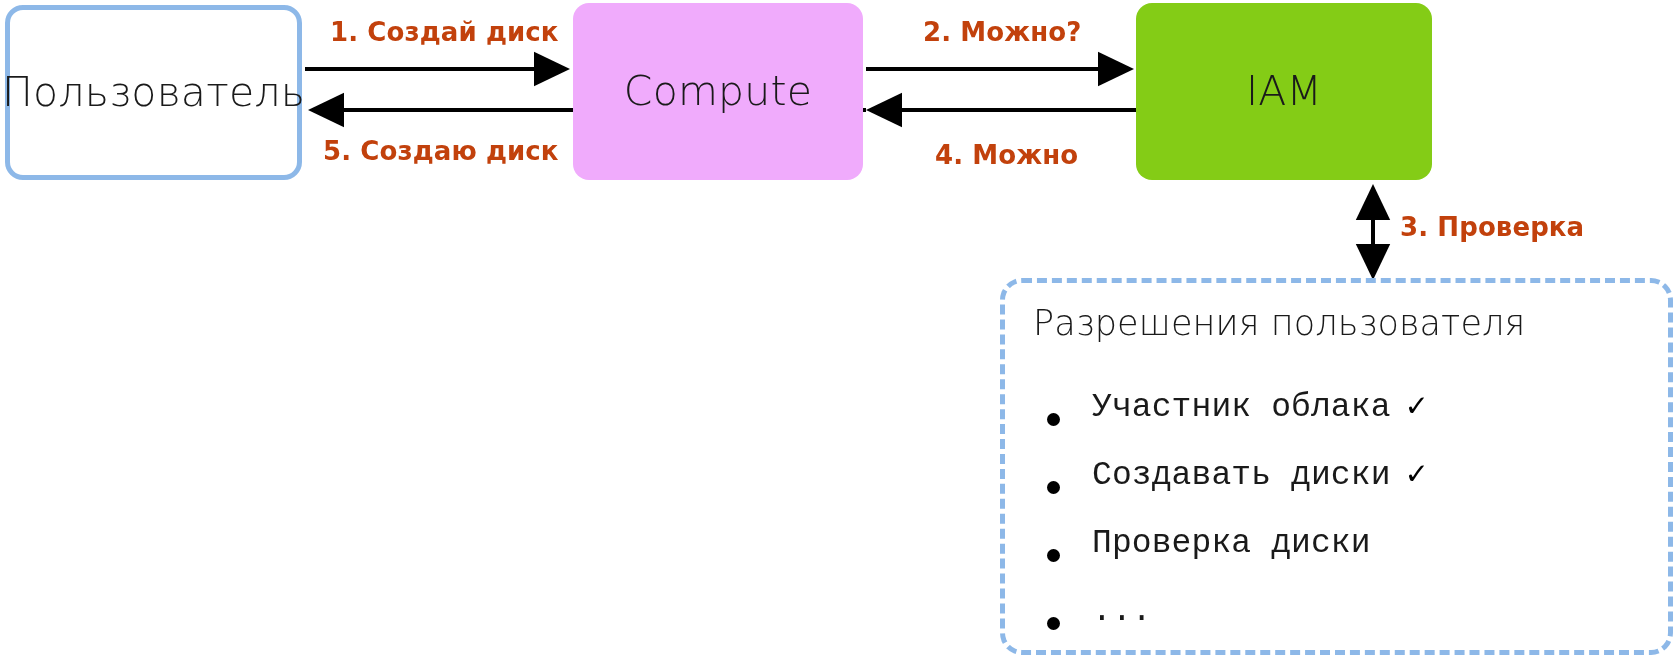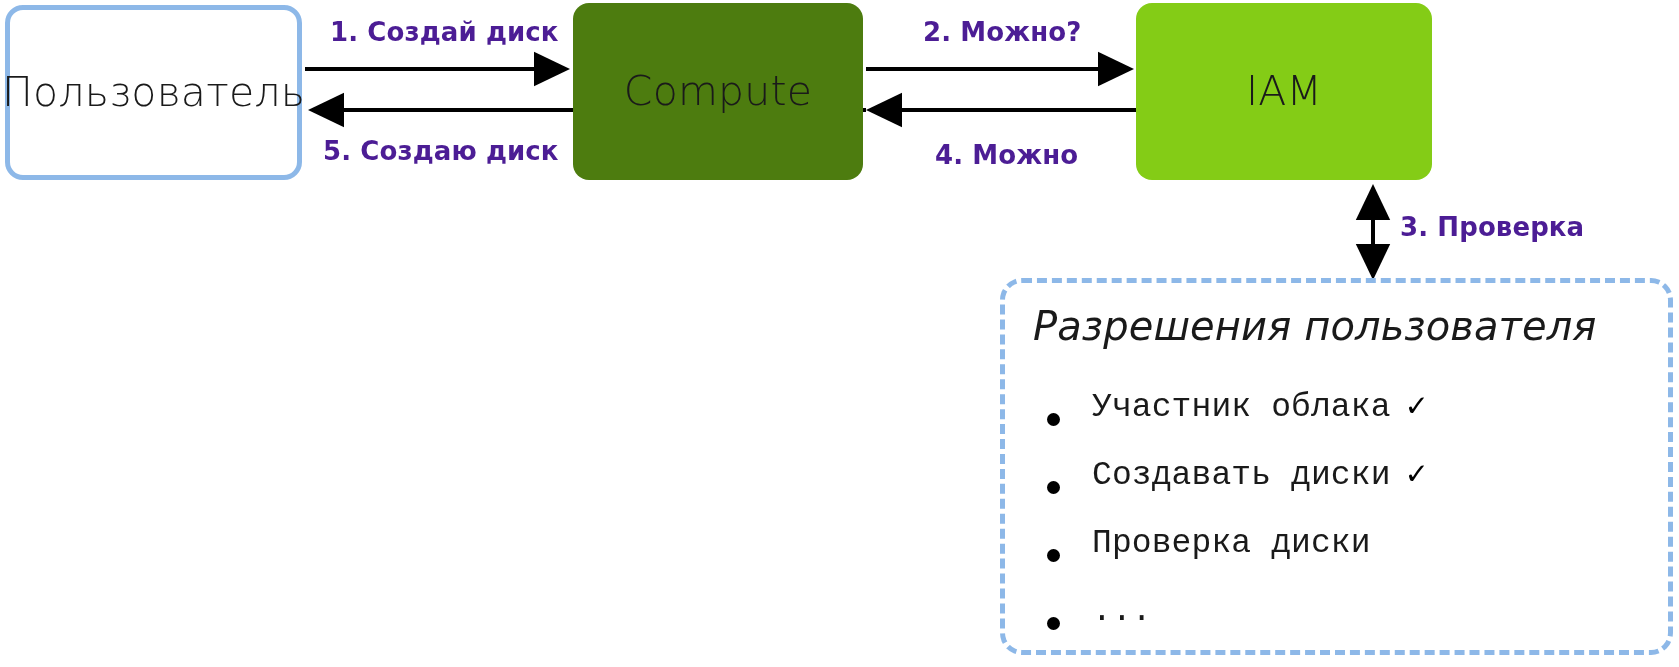--- a/index.html
+++ b/index.html
@@ -37,21 +37,21 @@
     background: #ffffff;
     font-size: 41px;
     font-weight: 300;
     letter-spacing: 0.2px;
   }
   #node-compute {
     left: 573px;
     top: 3px;
     width: 290px;
     height: 177px;
-    background: #4d7c0f;
+    background: #f0abfc;
     border-radius: 16px;
     font-size: 41px;
     font-weight: 300;
     letter-spacing: 0.2px;
   }
   #node-iam {
     left: 1136px;
     top: 3px;
     width: 296px;
     height: 177px;
@@ -69,26 +69,25 @@
     height: 377px;
     box-sizing: border-box;
     border: 5px dashed #8DB8E8;
     border-radius: 22px;
     background: #ffffff;
   }
   #perm-title {
     position: absolute;
     left: 28px;
     top: 20px;
-    font-size: 40px;
+    font-size: 35px;
     font-weight: 300;
     color: #1a1a1a;
     white-space: nowrap;
     letter-spacing: 0.1px;
-    font-style: italic;
   }
   #perm-list {
     position: absolute;
     left: 28px;
     top: 75px;
     margin: 0;
     padding: 0;
     list-style: none;
   }
   .perm-item {
@@ -116,21 +115,21 @@
     font-size: 33px;
     font-weight: 700;
     margin-left: 16px;
     color: #000000;
   }
 
   .edge-label {
     position: absolute;
     font-size: 26px;
     font-weight: 600;
-    color: #4c1d95;
+    color: #c2410c;
     white-space: nowrap;
     letter-spacing: 0.1px;
   }
   svg.arrows {
     position: absolute;
     left: 0;
     top: 0;
     width: 1679px;
     height: 667px;
     pointer-events: none;

